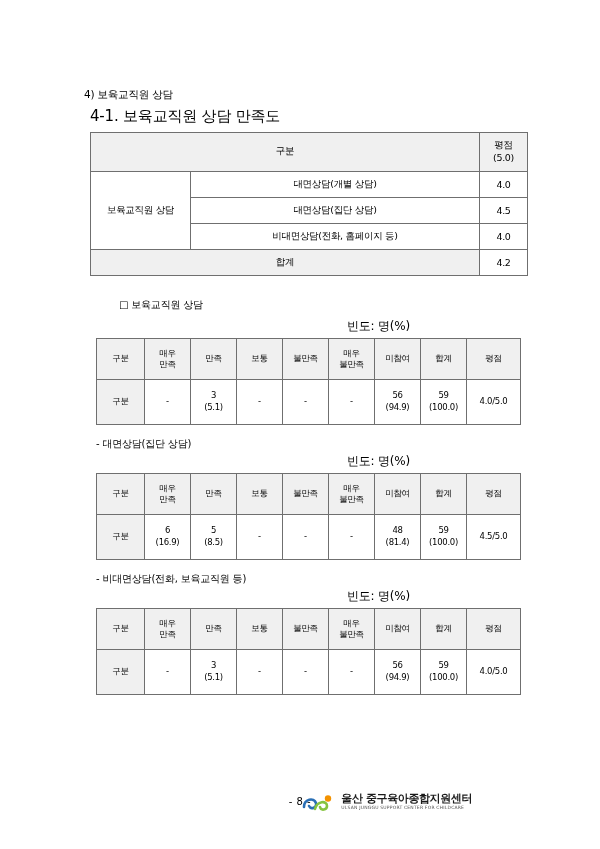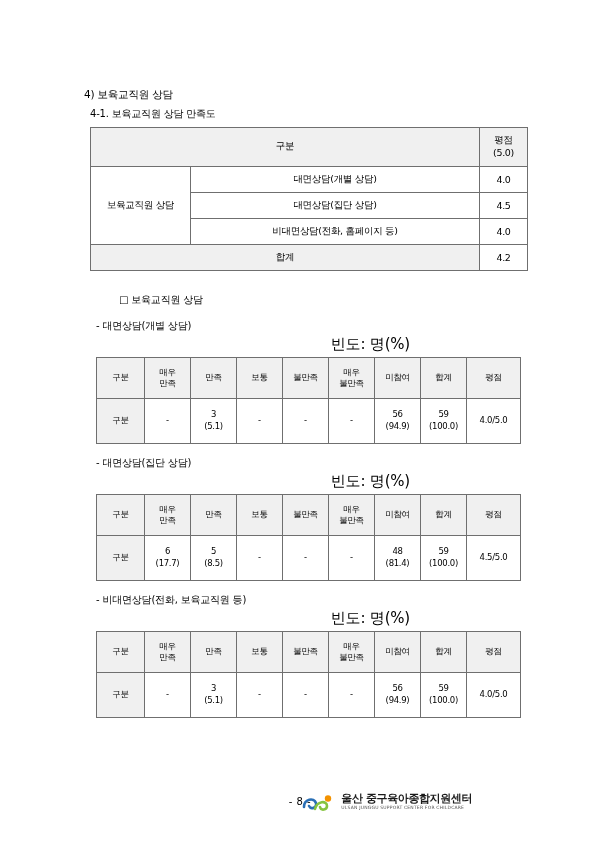--- a/index.html
+++ b/index.html
@@ -23,21 +23,21 @@
     background: #fff;
     box-sizing: border-box;
     padding: 88px 56px 40px 56px;
   }
   .h-section {
     font-size: 10.5px;
     letter-spacing: -0.2px;
     margin: 0 0 5px 28px;
   }
   .h-sub {
-    font-size: 10px;
+    font-size: 15px;
     letter-spacing: -0.2px;
     margin: 0 0 6px 34px;
   }
   table {
     border-collapse: collapse;
     width: 100%;
     table-layout: fixed;
     padding-left: 10px;
   }
   table.summary {
@@ -63,21 +63,21 @@
     font-size: 10px;
     letter-spacing: -0.2px;
     margin: 22px 0 6px 63px;
   }
   .item-title {
     font-size: 10px;
     letter-spacing: -0.2px;
     margin: 12px 0 2px 40px;
   }
   .unit-note {
-    font-size: 15px;
+    font-size: 12px;
     text-align: right;
     margin: 0 62px 3px 0;
     letter-spacing: -0.2px;
   }
   table.detail {
     margin: 0 0 0 40px;
     width: 424px;
   }
   table.detail td, table.detail th {
     border: 1px solid #6f6f6f;
@@ -171,21 +171,20 @@
       </tr>
       <tr>
         <td colspan="2" style="background:#f0f0f0">합계</td>
         <td>4.2</td>
       </tr>
     </tbody>
   </table>
 
   <div class="block-title">□  보육교직원 상담</div>
 
-  <div class="item-title">- 대면상담(개별 상담)</div>
   <div class="unit-note">빈도: 명(%)</div>
   <table class="detail">
     <colgroup>
       <col style="width:48px">
         <col style="width:46px">
         <col style="width:46px">
       <col style="width:46px">
         <col style="width:46px">
         <col style="width:46px">
       <col style="width:46px">
@@ -262,21 +261,21 @@
           <div>불만족</div>
         </th>
         <th>미참여</th>
         <th>합계</th>
         <th>평점</th>
       </tr>
       <tr>
         <td style="background:#f0f0f0" class="val">구분</td>
         <td class="val">
           <div>6</div>
-          <div>(17.7)</div>
+          <div>(16.9)</div>
         </td>
         <td class="val">
           <div>5</div>
           <div>(8.5)</div>
         </td>
         <td class="val">-</td>
         <td class="val">-</td>
         <td class="val">-</td>
         <td class="val">
           <div>48</div>

